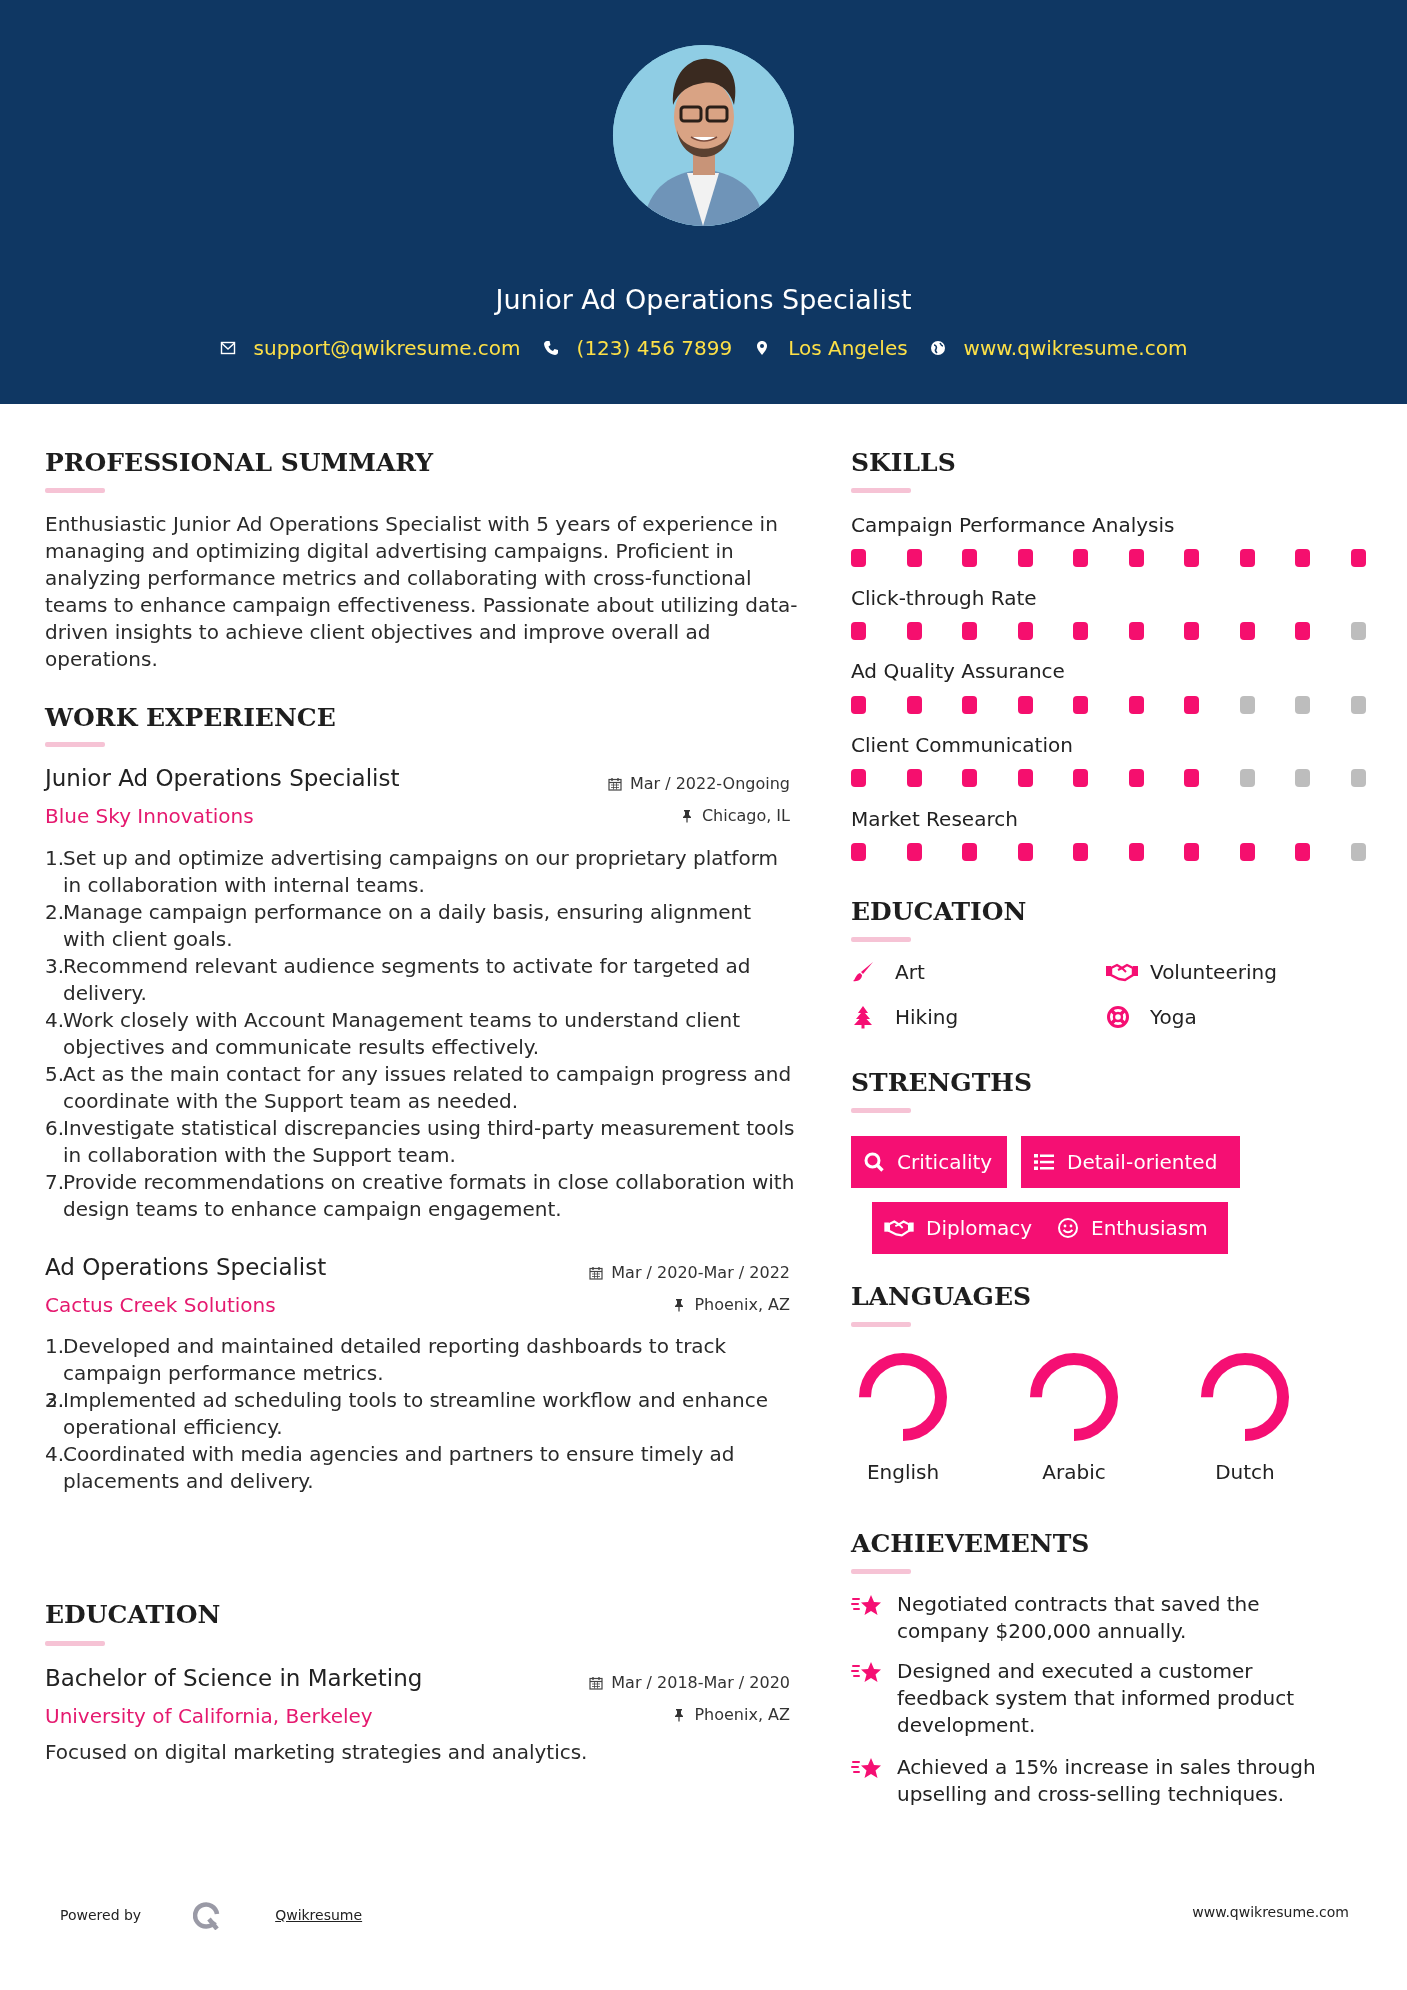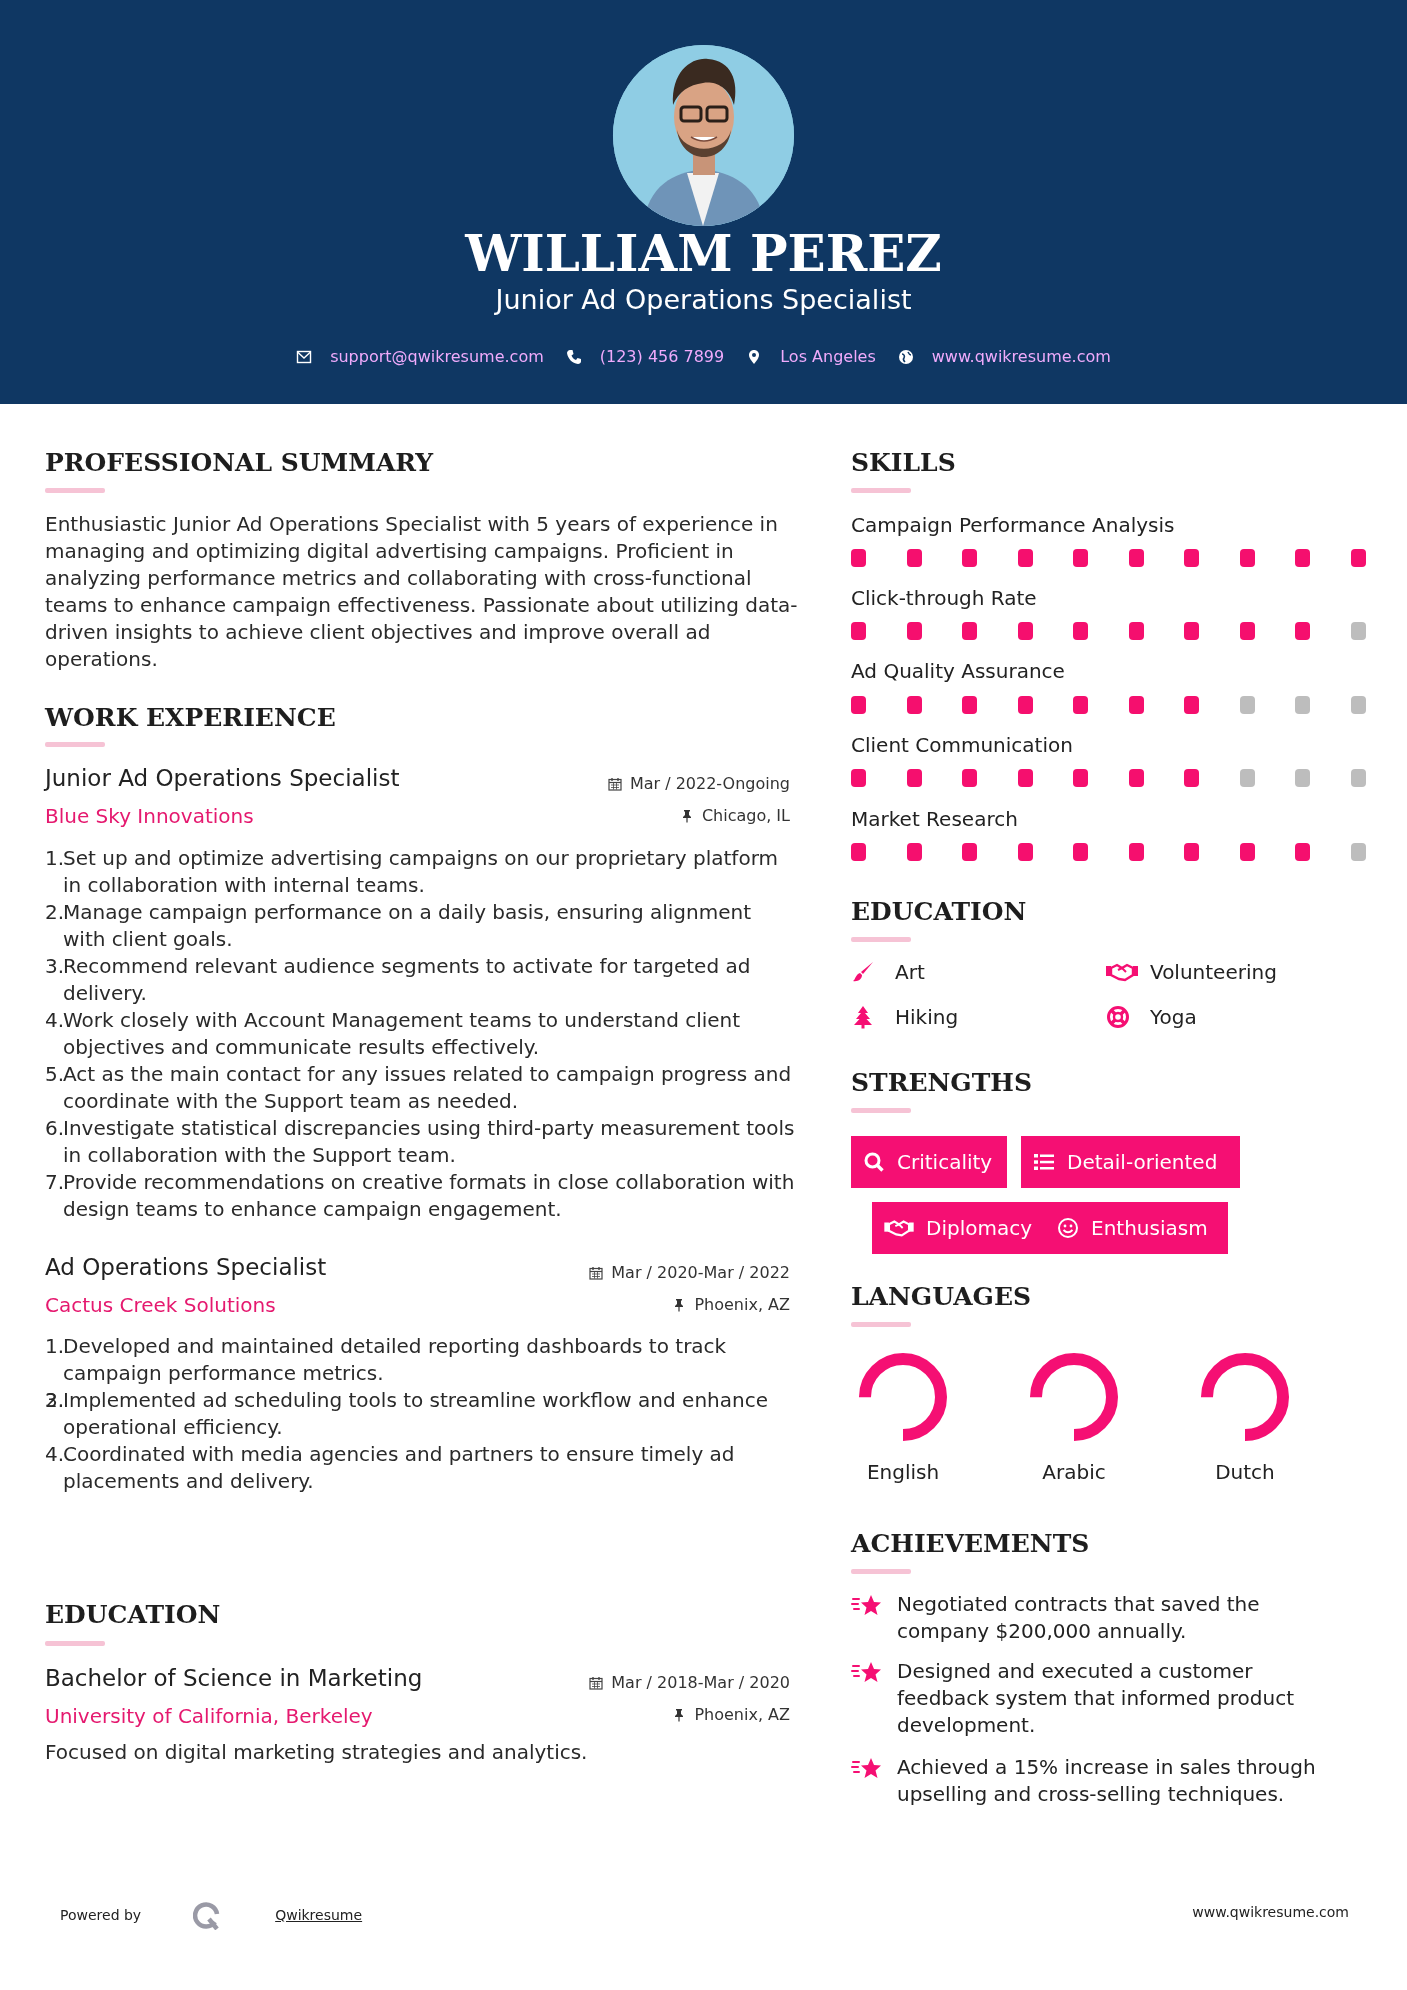--- a/index.html
+++ b/index.html
@@ -4,21 +4,21 @@
 <style>
   * { box-sizing: border-box; margin: 0; padding: 0; }
   html, body { width: 1407px; height: 1990px; background: #ffffff; }
   body { position: relative; font-family: "Liberation Sans", "DejaVu Sans", sans-serif; color: #222; overflow: hidden; }
 
   .header { position: absolute; left: 0; top: 0; width: 1407px; height: 404px; background: #0f3763; }
   .photo { position: absolute; left: 613px; top: 45px; width: 181px; height: 181px; border-radius: 50%; background: #8fcde4; overflow: hidden; }
   .photo svg { width: 100%; height: 100%; display: block; }
   .name { position: absolute; left: 0; width: 1407px; top: 226px; text-align: center; color: #ffffff; font-family: "DejaVu Serif", "Liberation Serif", serif; font-weight: bold; font-size: 50px; letter-spacing: 0px; line-height: 56px; }
   .title { position: absolute; left: 0; width: 1407px; top: 283px; text-align: center; color: #ffffff; font-size: 27px; line-height: 34px; font-family: "DejaVu Sans", sans-serif; }
-  .contacts { position: absolute; left: 0; width: 1407px; top: 336px; display: flex; justify-content: center; align-items: center; color: #f0abfc; font-size: 16px; font-family: "DejaVu Sans", sans-serif; margin-top: 11px; }
+  .contacts { position: absolute; left: 0; width: 1407px; top: 336px; display: flex; justify-content: center; align-items: center; color: #fde047; font-size: 20px; font-family: "DejaVu Sans", sans-serif; }
   .contact { display: flex; align-items: center; margin: 0 11px; }
   .contact .ic { display: inline-flex; width: 16px; height: 16px; margin-right: 18px; align-items: center; justify-content: center; }
   .contact .ic svg { width: 16px; height: 16px; }
 
   .section-title { position: absolute; font-family: "DejaVu Serif", "Liberation Serif", serif; font-weight: bold; font-size: 25px; color: #1e1e1e; letter-spacing: 0px; line-height: 30px; }
   .underline { position: absolute; width: 60px; height: 5px; background: #f6c3d5; border-radius: 2px; }
 
   .para { position: absolute; font-family: "DejaVu Sans", sans-serif; font-size: 20px; line-height: 27px; color: #2a2a2a; }
 
   .job-title { position: absolute; font-family: "DejaVu Sans", sans-serif; font-size: 23px; color: #222; line-height: 30px; }
@@ -69,21 +69,20 @@
       <path d="M74 128 L90 181 L106 128 Z" fill="#f2f2f2"></path>
       <rect x="80" y="100" width="22" height="30" fill="#c89478"></rect>
       <ellipse cx="91" cy="72" rx="30" ry="38" fill="#d9a384"></ellipse>
       <path d="M60 60 C58 25 80 12 95 14 C118 16 126 35 121 60 C115 40 100 36 90 38 C76 40 66 46 60 60 Z" fill="#3a2a20"></path>
       <path d="M64 85 C70 110 112 110 118 85 C116 102 104 112 91 112 C78 112 66 102 64 85 Z" fill="#5a4030"></path>
       <rect x="68" y="62" width="20" height="14" rx="3" fill="none" stroke="#2a1f18" stroke-width="3"></rect>
       <rect x="94" y="62" width="20" height="14" rx="3" fill="none" stroke="#2a1f18" stroke-width="3"></rect>
       <path d="M78 92 Q91 100 104 92" fill="#ffffff" stroke="#7a4a3a" stroke-width="1.5"></path>
     </svg>
   </div>
-  <div class="name">WILLIAM PEREZ</div>
   <div class="title">Junior Ad Operations Specialist</div>
   <div class="contacts">
     <div class="contact">
       <span class="ic">
         <svg viewBox="0 0 16 16">
             <rect x="1.5" y="2.5" width="13" height="11" fill="none" stroke="#fff" stroke-width="1.4"></rect>
             <path d="M1.5 3 L8 9 L14.5 3" fill="none" stroke="#fff" stroke-width="1.4"></path>
           </svg>
       </span>
       <span>support@qwikresume.com</span>

